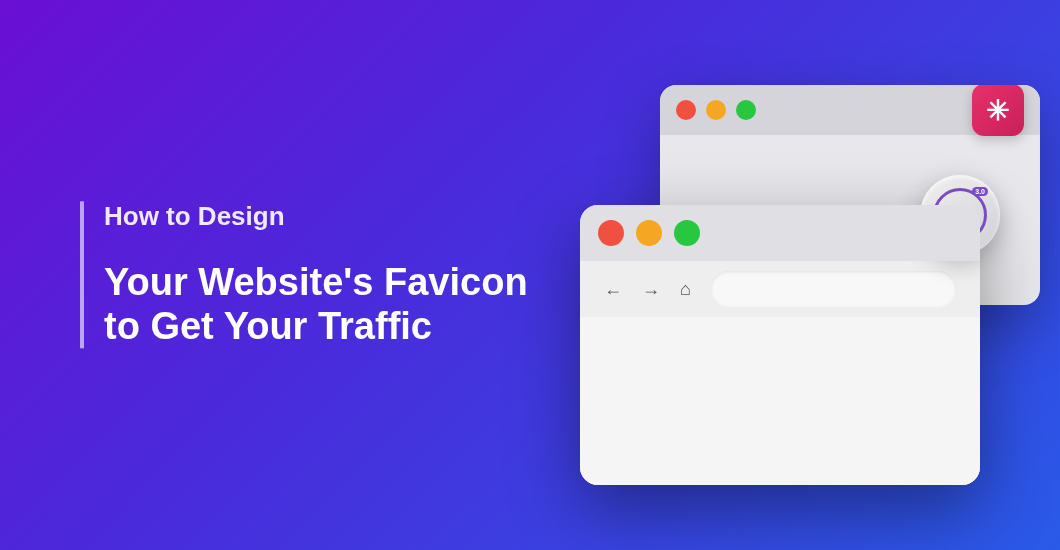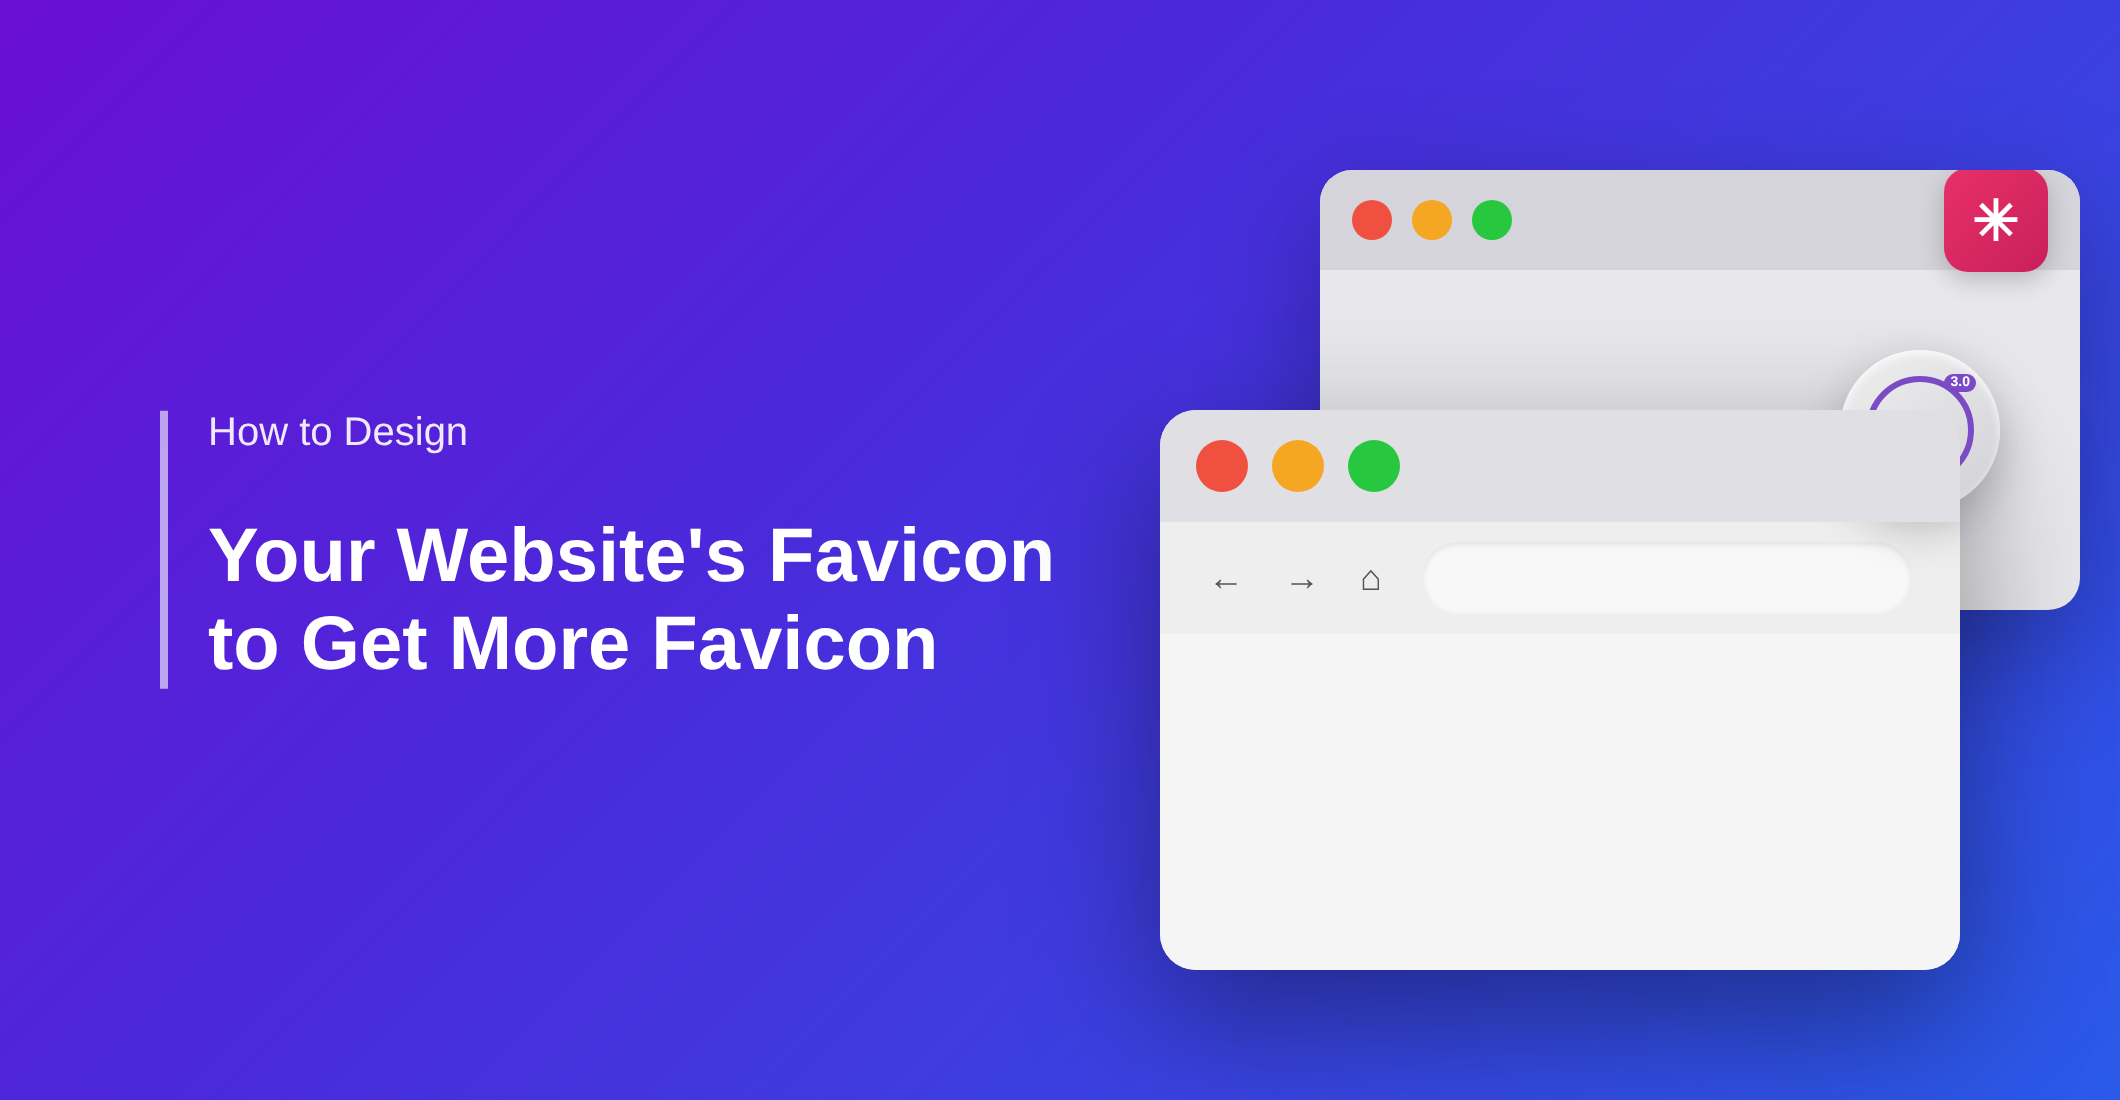--- a/index.html
+++ b/index.html
@@ -25,22 +25,22 @@
       position: absolute;
       left: 80px;
       top: 50%;
       transform: translateY(-50%);
       color: white;
       padding-left: 20px;
       border-left: 4px solid rgba(255,255,255,0.6);
     }
 
     .subtitle-line {
-      font-size: 20px;
-      font-weight: 400;
+      font-size: 26px;
+      font-weight: 700;
       color: rgba(255,255,255,0.9);
       margin-bottom: 24px;
     }
 
     .title-main {
       font-size: 38px;
       font-weight: 800;
       line-height: 1.15;
       color: #ffffff;
       margin-top: 29px;
@@ -229,21 +229,21 @@
   </style>
 </head>
 <body>
 
 <div class="background">
 
   <div class="text-content">
     <div class="subtitle-line">How to Design</div>
     <div class="title-main">
       <span>Your Website's Favicon</span><br>
-      <span>to Get More Favicon</span>
+      <span>to Get Your Traffic</span>
     </div>
   </div>
 
   <div class="browsers-container">
 
     <div class="browser-back">
       <div class="tab-bar">
         <div class="traffic-light red"></div>
         <div class="traffic-light yellow"></div>
         <div class="traffic-light green"></div>

